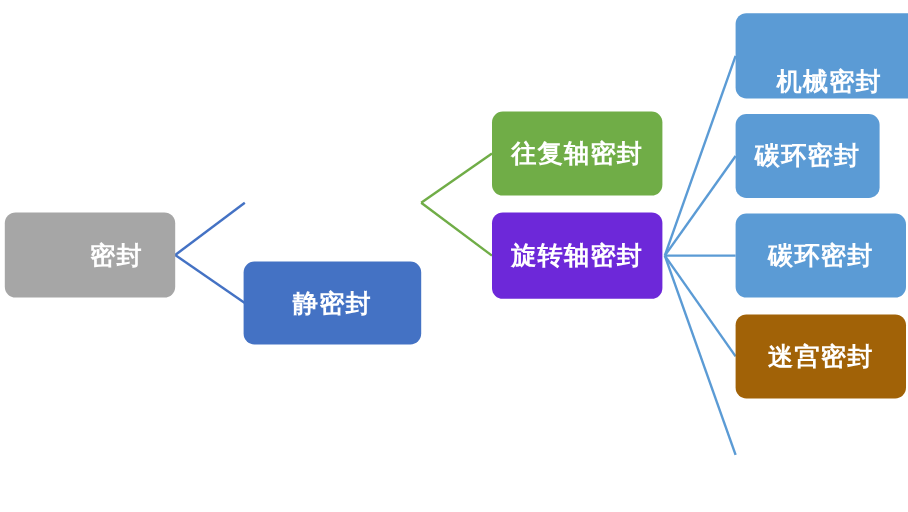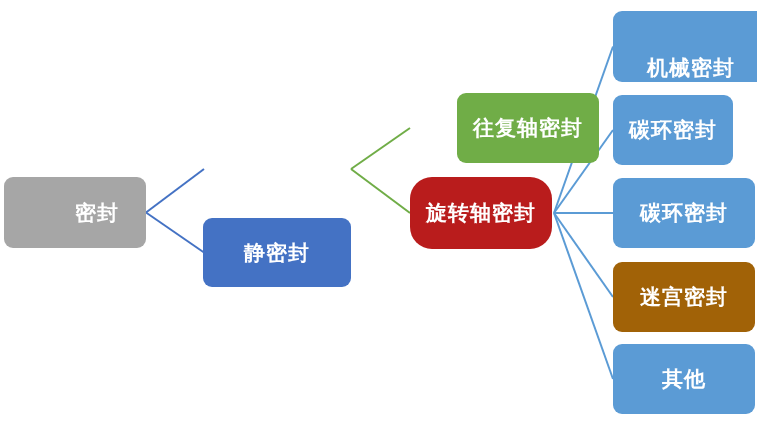--- a/index.html
+++ b/index.html
@@ -30,21 +30,21 @@
     align-items: center;
     justify-content: center;
     text-align: center;
     letter-spacing: 1px;
     box-sizing: border-box;
   }
   
   .n-root          { left: 4px;   top: 177px; width: 142px; height: 71px; }
   .n-dynamic       { left: 203px; top: 133px; width: 148px; height: 72px; }
   .n-static        { left: 203px; top: 218px; width: 148px; height: 69px; }
-  .n-reciprocating { left: 410px; top: 93px;  width: 142px; height: 70px; margin-left: 47px; }
+  .n-reciprocating { left: 410px; top: 93px;  width: 142px; height: 70px; }
   .n-rotating      { left: 410px; top: 177px; width: 142px; height: 72px; }
   .n-mechanical    { left: 613px; top: 11px;  width: 156px; height: 71px; align-items: flex-end; }
   .n-carbon        { left: 613px; top: 95px;  width: 120px; height: 70px; }
   .n-magnetic      { left: 613px; top: 178px; width: 142px; height: 70px; }
   .n-labyrinth     { left: 613px; top: 262px; width: 142px; height: 70px; }
   .n-other         { left: 613px; top: 344px; width: 142px; height: 70px; }
 </style>
 </head>
 <body>
 
@@ -69,33 +69,30 @@
     <span>密封</span>
   </div>
 
   <div class="node n-static" style="background: rgb(68, 114, 196); font-family: Liberation Serif, serif;">
     <span>静密封</span>
   </div>
 
   <div class="node n-reciprocating" style="background: rgb(112, 173, 71);">
     <span>往复轴密封</span>
   </div>
-  <div class="node n-rotating" style="background: #b91c1c; border-radius: 22px;">
+  <div class="node n-rotating" style="background: #6d28d9;">
     <span>旋转轴密封</span>
   </div>
 
   <div class="node n-mechanical" style="background: rgb(91, 155, 213);">
     <span>机械密封</span>
   </div>
   <div class="node n-carbon" style="background: rgb(91, 155, 213);">
     <span>碳环密封</span>
   </div>
   <div class="node n-magnetic" style="background: rgb(91, 155, 213);">
     <span>碳环密封</span>
   </div>
   <div class="node n-labyrinth" style="background: #a16207; text-align: center;">
     <span>迷宫密封</span>
   </div>
-  <div class="node n-other" style="background: rgb(91, 155, 213);">
-    <span>其他</span>
-  </div>
 
 </div>
 
 </body></html>

